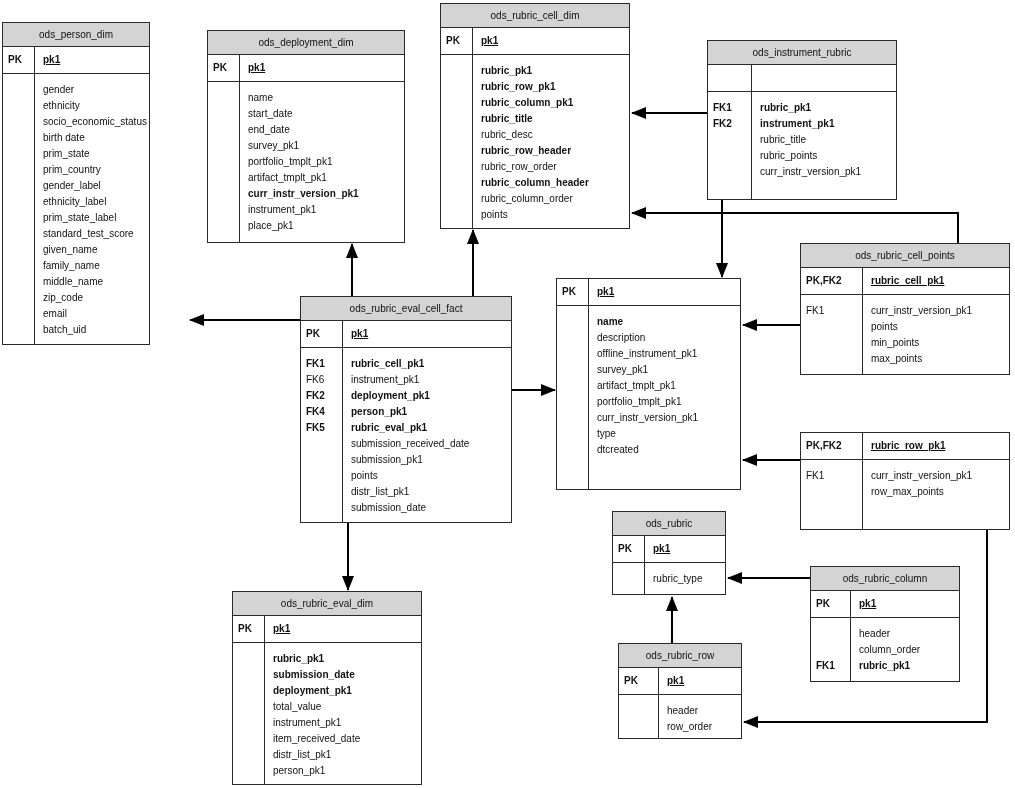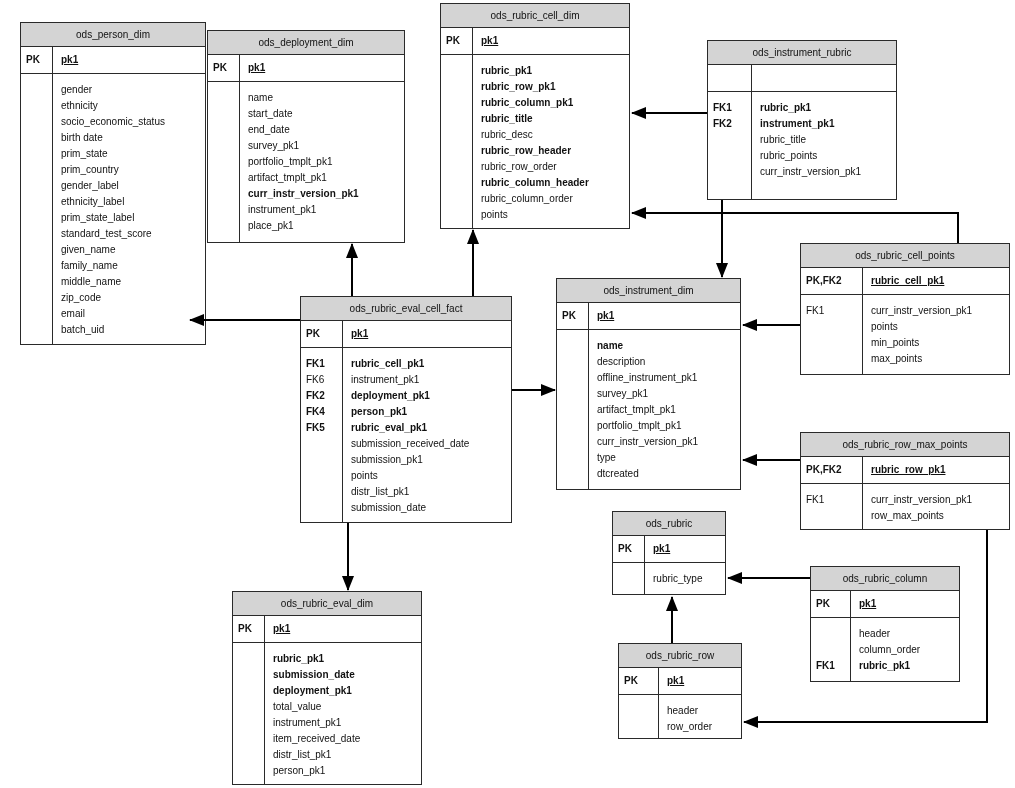--- a/index.html
+++ b/index.html
@@ -44,21 +44,21 @@
         <polyline points="707,113 632,113" fill="none" stroke="#000000" stroke-width="2" marker-end="url(#arrow)"></polyline>
         <polyline points="722,200 722,277" fill="none" stroke="#000000" stroke-width="2" marker-end="url(#arrow)"></polyline>
         <polyline points="958,243 958,213 632,213" fill="none" stroke="#000000" stroke-width="2" marker-end="url(#arrow)"></polyline>
         <polyline points="800,325 743,325" fill="none" stroke="#000000" stroke-width="2" marker-end="url(#arrow)"></polyline>
         <polyline points="800,460 743,460" fill="none" stroke="#000000" stroke-width="2" marker-end="url(#arrow)"></polyline>
         <polyline points="987,530 987,722 744,722" fill="none" stroke="#000000" stroke-width="2" marker-end="url(#arrow)"></polyline>
         <polyline points="810,578 728,578" fill="none" stroke="#000000" stroke-width="2" marker-end="url(#arrow)"></polyline>
         <polyline points="672,643 672,597" fill="none" stroke="#000000" stroke-width="2" marker-end="url(#arrow)"></polyline>
       </g>
   </svg>
-<div class="entity" style="left: 20px; top: 22px; width: 186px; height: 323px;">
+<div class="entity" style="left: 2px; top: 22px; width: 148px; height: 323px;">
       <div class="e-header">ods_person_dim</div>
       <div class="e-pk">
         <div class="kcol" style="width: 32px;">
           <div class="line b">PK</div>
         </div>
         <div class="fcol">
           <div class="line pk1">pk1</div>
         </div>
       </div>
       <div class="e-fields">
@@ -218,21 +218,20 @@
         </div>
         <div class="fcol">
           <div class="line">curr_instr_version_pk1</div>
           <div class="line">points</div>
           <div class="line">min_points</div>
           <div class="line">max_points</div>
         </div>
       </div>
     </div>
     <div class="entity" style="left: 556px; top: 278px; width: 185px; height: 212px;">
-      <div class="e-header">ods_instrument_dim</div>
       <div class="e-pk">
         <div class="kcol" style="width: 32px;">
           <div class="line b">PK</div>
         </div>
         <div class="fcol">
           <div class="line pk1">pk1</div>
         </div>
       </div>
       <div class="e-fields">
         <div class="kcol" style="width: 32px;">
@@ -253,21 +252,20 @@
           <div class="line">survey_pk1</div>
           <div class="line">artifact_tmplt_pk1</div>
           <div class="line">portfolio_tmplt_pk1</div>
           <div class="line">curr_instr_version_pk1</div>
           <div class="line">type</div>
           <div class="line">dtcreated</div>
         </div>
       </div>
     </div>
     <div class="entity" style="left: 800px; top: 432px; width: 210px; height: 98px;">
-      <div class="e-header">ods_rubric_row_max_points</div>
       <div class="e-pk">
         <div class="kcol" style="width: 62px;">
           <div class="line b">PK,FK2</div>
         </div>
         <div class="fcol">
           <div class="line pk1">rubric_row_pk1</div>
         </div>
       </div>
       <div class="e-fields">
         <div class="kcol" style="width: 62px;">

